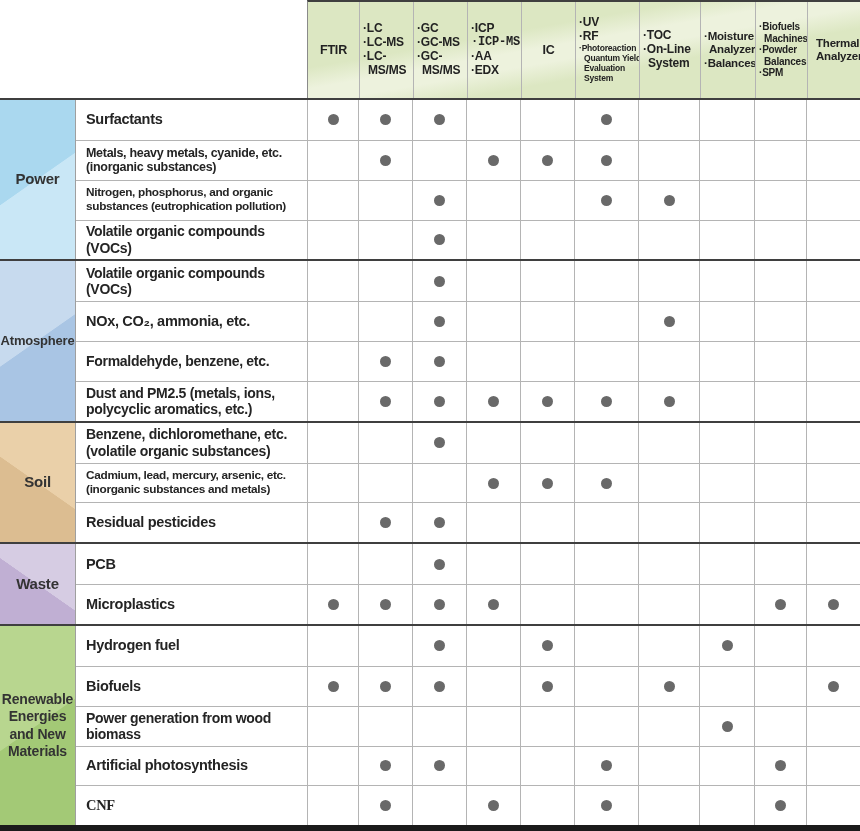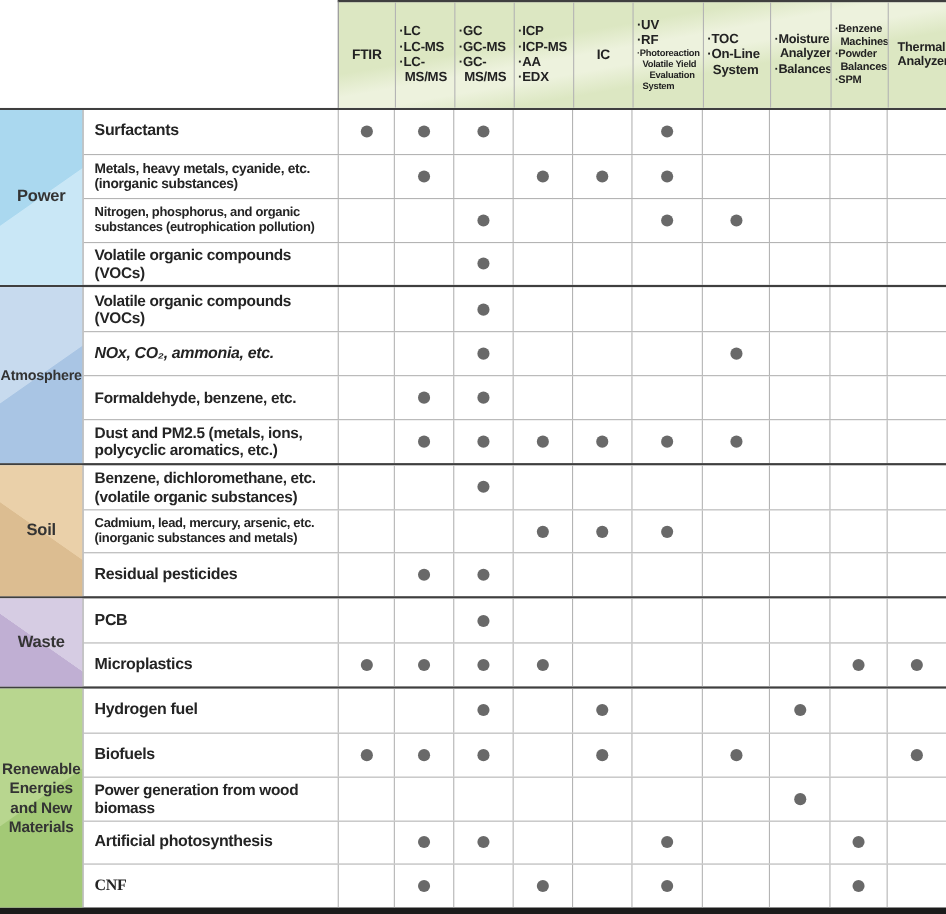--- a/index.html
+++ b/index.html
@@ -43,47 +43,47 @@
           <div class="hline cont" style="font-size: 12px;">MS/MS</div>
         </div>
         <div class="hcell" style="flex-basis: 54px;">
           <div class="hline" style="font-size: 12px;">·GC</div>
           <div class="hline" style="font-size: 12px;">·GC-MS</div>
           <div class="hline" style="font-size: 12px;">·GC-</div>
           <div class="hline cont" style="font-size: 12px;">MS/MS</div>
         </div>
         <div class="hcell" style="flex-basis: 54px;">
           <div class="hline" style="font-size: 12px;">·ICP</div>
-          <div class="hline" style="font-size: 12px;">·ICP-MS</div>
+          <div class="hline" style="font-size: 12px; font-family: Liberation Mono, monospace;">·ICP-MS</div>
           <div class="hline" style="font-size: 12px;">·AA</div>
           <div class="hline" style="font-size: 12px;">·EDX</div>
         </div>
         <div class="hcell center" style="flex-basis: 54px;">
           <div class="hline" style="font-size: 12.5px;">IC</div>
         </div>
         <div class="hcell" style="flex-basis: 64px;">
           <div class="hline" style="font-size: 12px;">·UV</div>
           <div class="hline" style="font-size: 12px;">·RF</div>
           <div class="hline" style="font-size: 8.5px;">·Photoreaction</div>
-          <div class="hline cont" style="font-size: 8.5px;">Volatile Yield</div>
-          <div class="hline cont" style="font-size: 8.5px; text-align: center;">Evaluation</div>
+          <div class="hline cont" style="font-size: 8.5px;">Quantum Yield</div>
+          <div class="hline cont" style="font-size: 8.5px;">Evaluation</div>
           <div class="hline cont" style="font-size: 8.5px;">System</div>
         </div>
         <div class="hcell" style="flex-basis: 61px;">
           <div class="hline" style="font-size: 12px;">·TOC</div>
           <div class="hline" style="font-size: 12px;">·On-Line</div>
           <div class="hline cont" style="font-size: 12px;">System</div>
         </div>
         <div class="hcell" style="flex-basis: 55px;">
           <div class="hline" style="font-size: 11.5px;">·Moisture</div>
           <div class="hline cont" style="font-size: 11.5px;">Analyzer</div>
           <div class="hline" style="font-size: 11.5px;">·Balances</div>
         </div>
         <div class="hcell" style="flex-basis: 52px;">
-          <div class="hline" style="font-size: 10px;">·Benzene</div>
+          <div class="hline" style="font-size: 10px;">·Biofuels</div>
           <div class="hline cont" style="font-size: 10px;">Machines</div>
           <div class="hline" style="font-size: 10px;">·Powder</div>
           <div class="hline cont" style="font-size: 10px;">Balances</div>
           <div class="hline" style="font-size: 10px;">·SPM</div>
         </div>
         <div class="hcell" style="flex-basis: 54px;">
           <div class="hline cont" style="font-size: 11.5px;">Thermal</div>
           <div class="hline cont" style="font-size: 11.5px;">Analyzer</div>
         </div>
       </div>
@@ -186,21 +186,21 @@
             </div>
             <div class="cell" style="flex-basis: 54px;"></div>
             <div class="cell" style="flex-basis: 54px;"></div>
             <div class="cell" style="flex-basis: 64px;"></div>
             <div class="cell" style="flex-basis: 61px;"></div>
             <div class="cell" style="flex-basis: 55px;"></div>
             <div class="cell" style="flex-basis: 52px;"></div>
             <div class="cell" style="flex-basis: 54px;"></div>
           </div>
           <div class="row">
-            <div class="sub" style="font-size: 14.5px; font-style: italic;">NOx, CO₂, ammonia, etc.</div>
+            <div class="sub" style="font-size: 14.5px;">NOx, CO₂, ammonia, etc.</div>
             <div class="cell" style="flex-basis: 51px;"></div>
             <div class="cell" style="flex-basis: 54px;"></div>
             <div class="cell" style="flex-basis: 54px;">
               <span class="dot"></span>
             </div>
             <div class="cell" style="flex-basis: 54px;"></div>
             <div class="cell" style="flex-basis: 54px;"></div>
             <div class="cell" style="flex-basis: 64px;"></div>
             <div class="cell" style="flex-basis: 61px;">
               <span class="dot"></span>

